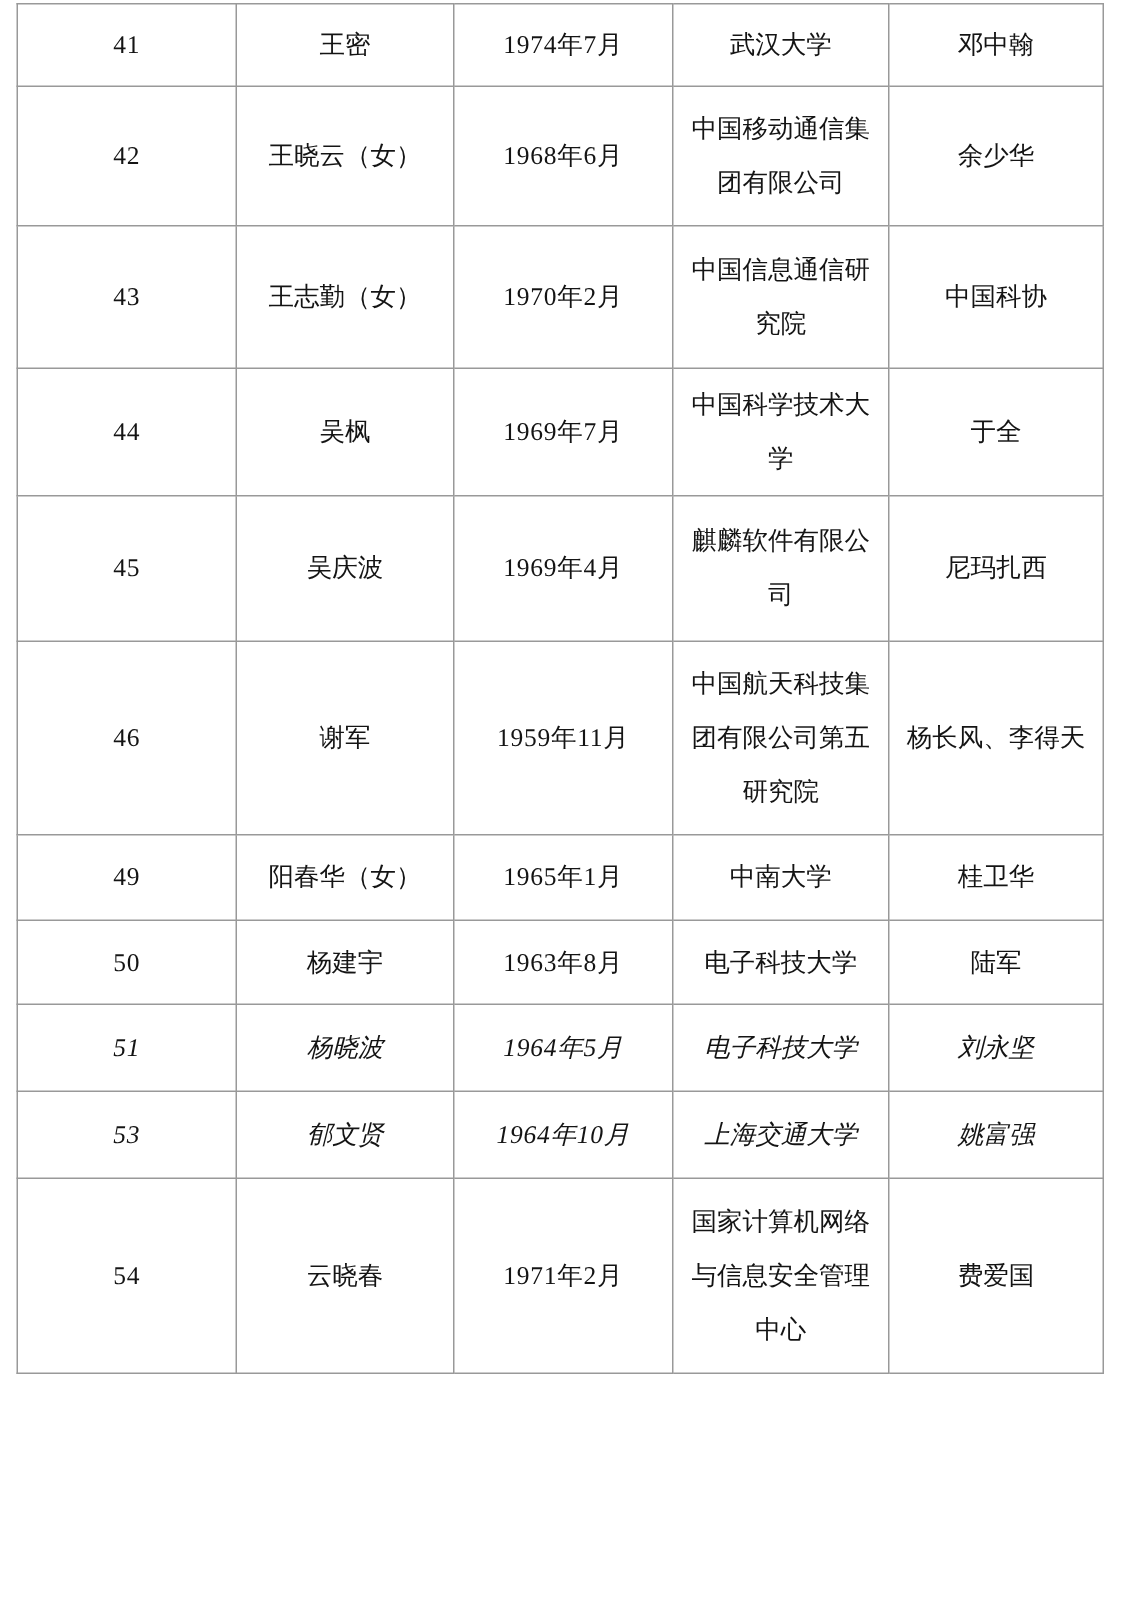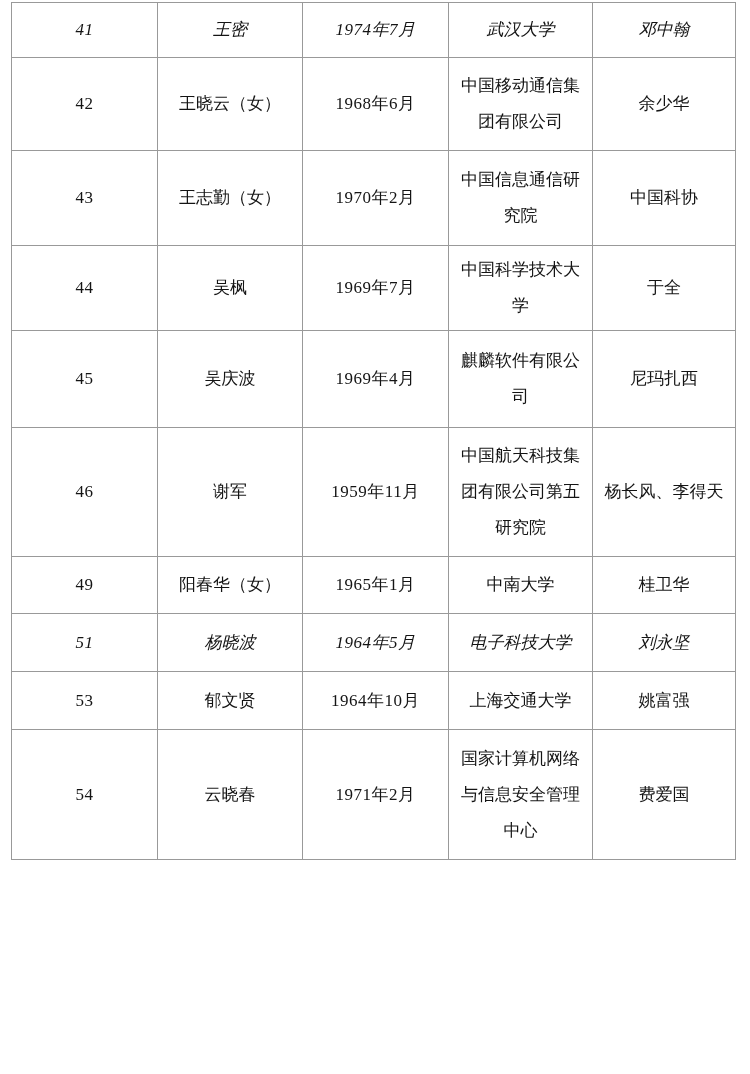--- a/index.html
+++ b/index.html
@@ -52,21 +52,21 @@
 
 <table class="doc-table">
   <colgroup>
     <col style="width:146px">
     <col style="width:145px">
     <col style="width:146px">
     <col style="width:144px">
     <col style="width:143px">
   </colgroup>
   <tbody id="table-body">
-      <tr style="height: 55px; font-style: italic;">
+      <tr style="height: 55px;">
         <td class="col-number">41</td>
         <td class="col-name">王密</td>
         <td class="col-birthdate">1974年7月</td>
         <td class="col-organization">武汉大学</td>
         <td class="col-nominator">邓中翰</td>
       </tr>
       <tr style="height: 93px;">
         <td class="col-number">42</td>
         <td class="col-name">王晓云（女）</td>
         <td class="col-birthdate">1968年6月</td>
@@ -101,28 +101,35 @@
         <td class="col-organization">中国航天科技集团有限公司第五研究院</td>
         <td class="col-nominator">杨长风、李得天</td>
       </tr>
       <tr style="height: 57px;">
         <td class="col-number">49</td>
         <td class="col-name">阳春华（女）</td>
         <td class="col-birthdate">1965年1月</td>
         <td class="col-organization">中南大学</td>
         <td class="col-nominator">桂卫华</td>
       </tr>
+      <tr style="height: 56px;">
+        <td class="col-number">50</td>
+        <td class="col-name">杨建宇</td>
+        <td class="col-birthdate">1963年8月</td>
+        <td class="col-organization">电子科技大学</td>
+        <td class="col-nominator">陆军</td>
+      </tr>
       <tr style="height: 58px; font-style: italic;">
         <td class="col-number">51</td>
         <td class="col-name">杨晓波</td>
         <td class="col-birthdate">1964年5月</td>
         <td class="col-organization">电子科技大学</td>
         <td class="col-nominator">刘永坚</td>
       </tr>
-      <tr style="height: 58px;">
+      <tr style="height: 58px; font-style: italic;">
         <td class="col-number">53</td>
         <td class="col-name">郁文贤</td>
         <td class="col-birthdate">1964年10月</td>
         <td class="col-organization">上海交通大学</td>
         <td class="col-nominator">姚富强</td>
       </tr>
       <tr style="height: 130px;">
         <td class="col-number">54</td>
         <td class="col-name">云晓春</td>
         <td class="col-birthdate">1971年2月</td>

